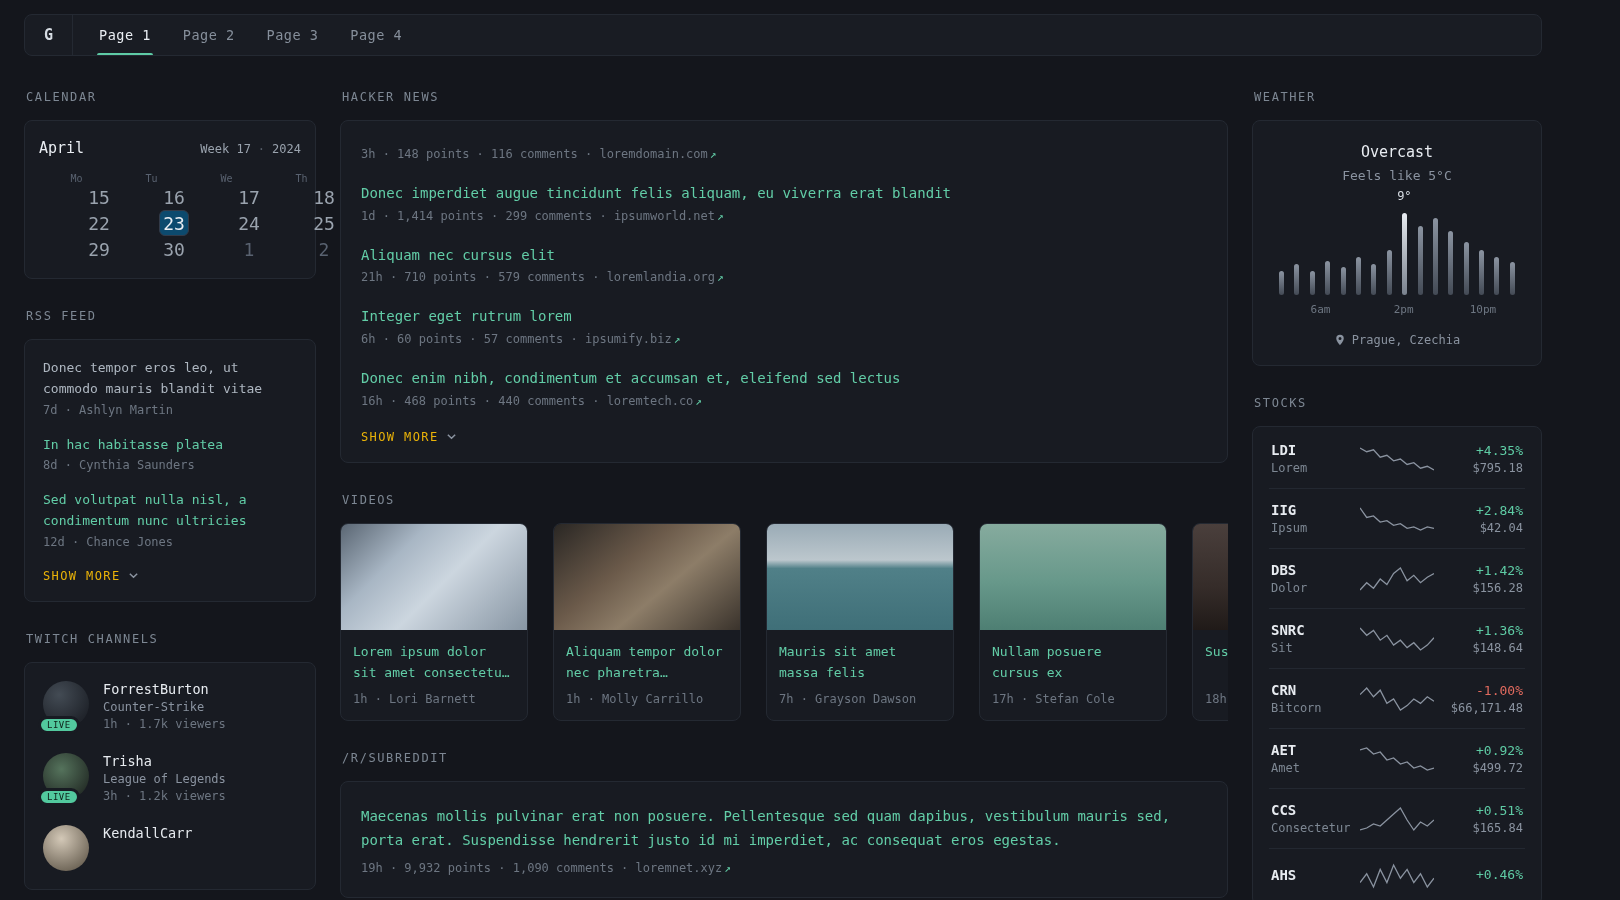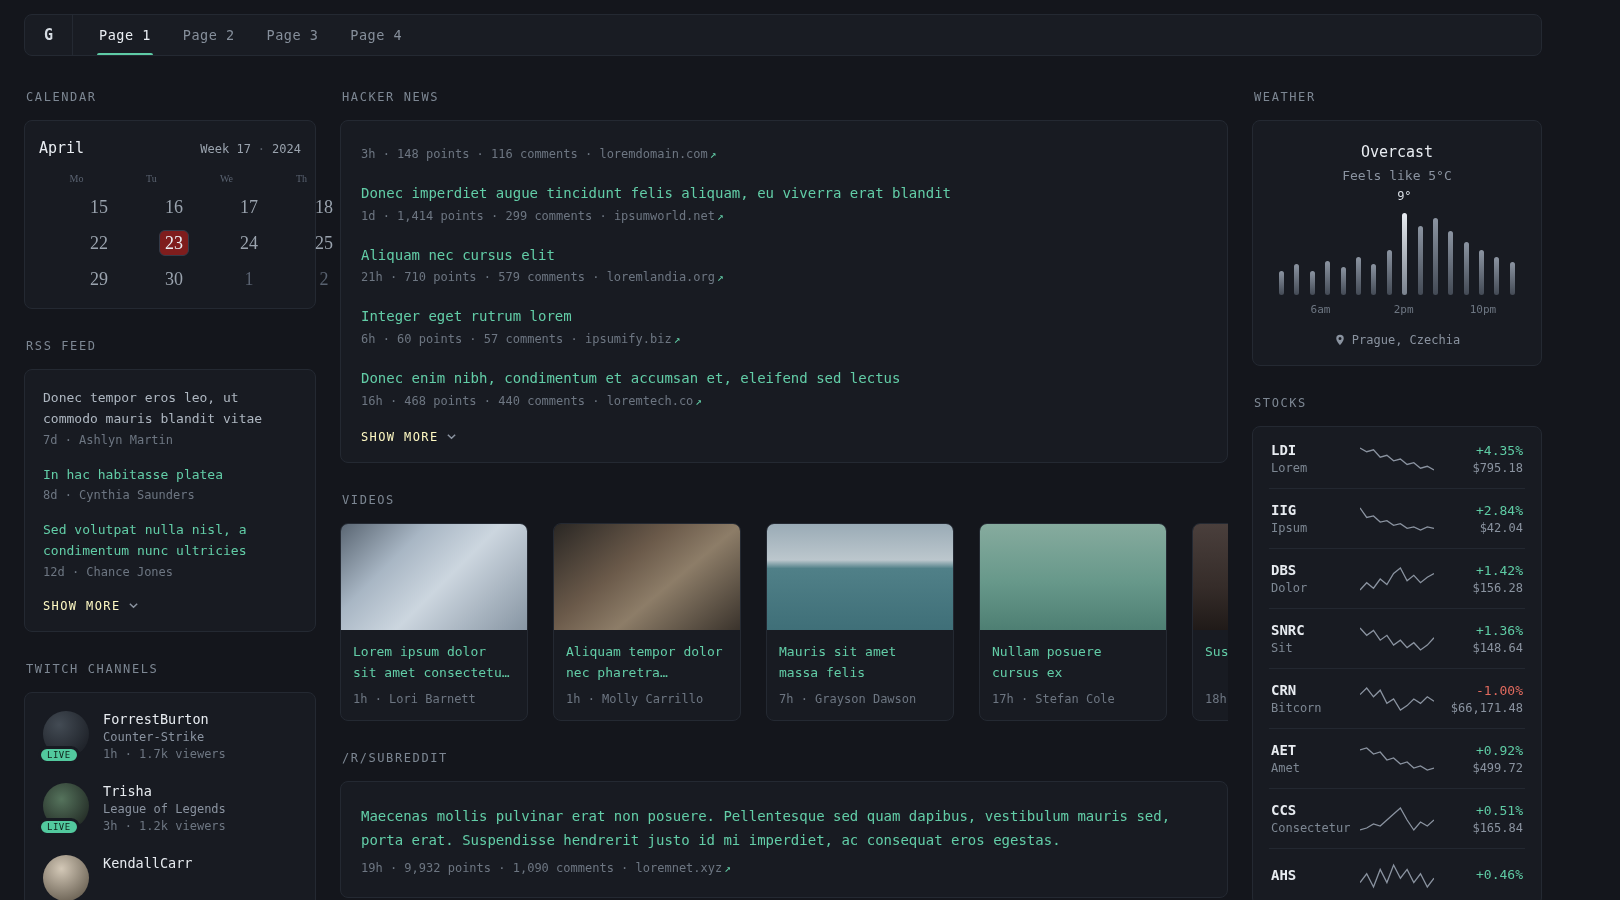--- a/index.html
+++ b/index.html
@@ -37,39 +37,39 @@
   
   .section-title {
     margin:30px 2px 16px; font-size:12px; letter-spacing:1.6px;
     color:#7d8793; text-transform:uppercase;
   }
   .card {
     background:#181b22; border:1px solid #242932; border-radius:8px;
   }
   .meta { color:#6d7682; font-size:12px; }
   .show-more {
-    display:flex; align-items:center; gap:7px; color:#fef9c3;
+    display:flex; align-items:center; gap:7px; color:#eab308;
     font-size:12px; letter-spacing:1.4px; cursor:pointer; margin-top:20px;
   }
   .chev { width:11px; height:11px; stroke:#8a93a0; fill:none; stroke-width:1.6; }
   .arrow { color:#62cda7; font-size:11px; margin-left:2px; }
 
   
   .cal-card { padding:18px 14px 16px; }
   .cal-head { display:flex; justify-content:space-between; align-items:baseline; margin-bottom:16px; }
   .cal-month { color:#e9edf2; font-size:15px; }
   .cal-week { color:#9aa3ae; font-size:12px; display:flex; align-items:flex-end; gap:7px; }
   .cal-week .dot { color:#555d68; }
-  .cal-grid { display:grid; grid-template-columns:repeat(7,1fr); row-gap:10px; justify-items:center;font-family:Liberation Serif, serif; }
+  .cal-grid { display:grid; grid-template-columns:repeat(7,1fr); justify-items:center; }
   .cal-dow { font-size:10px; color:#596270; }
   .cal-day {
     width:30px; height:26px; display:flex; align-items:center; justify-content:center;
     color:#9aa3ae; font-size:18px; border-radius:6px; border:1px solid transparent;margin-left:45px;
   }
-  .cal-day.selected { background:#7f1d1d; border-color:#323a48; color:#eaeef3; }
+  .cal-day.selected { background:#0c4a6e; border-color:#323a48; color:#eaeef3; }
   .cal-day.dim { color:#596270; }
 
   
   .rss-card { padding:18px; }
   .rss-item { margin-bottom:18px; }
   .rss-item:last-of-type { margin-bottom:4px; }
   .rss-title { color:#62cda7; line-height:1.6; cursor:pointer; }
   .rss-title.muted { color:#aeb7c1; }
   .rss-item .meta { margin-top:3px; }
 

